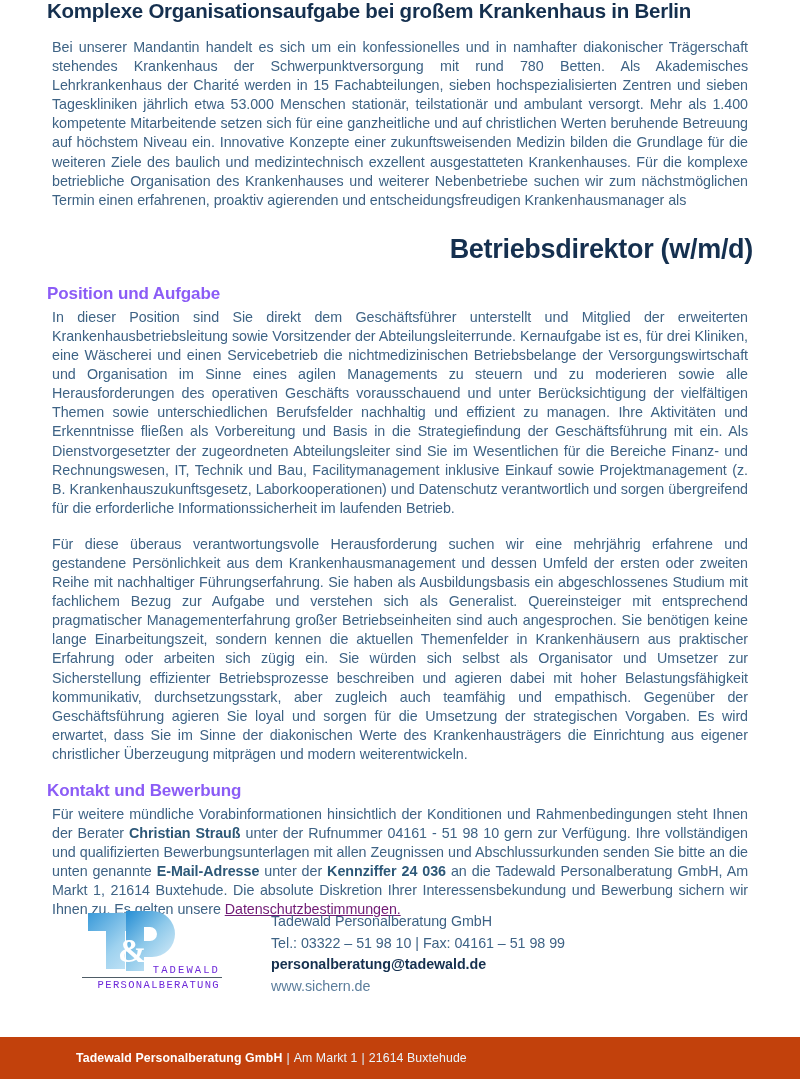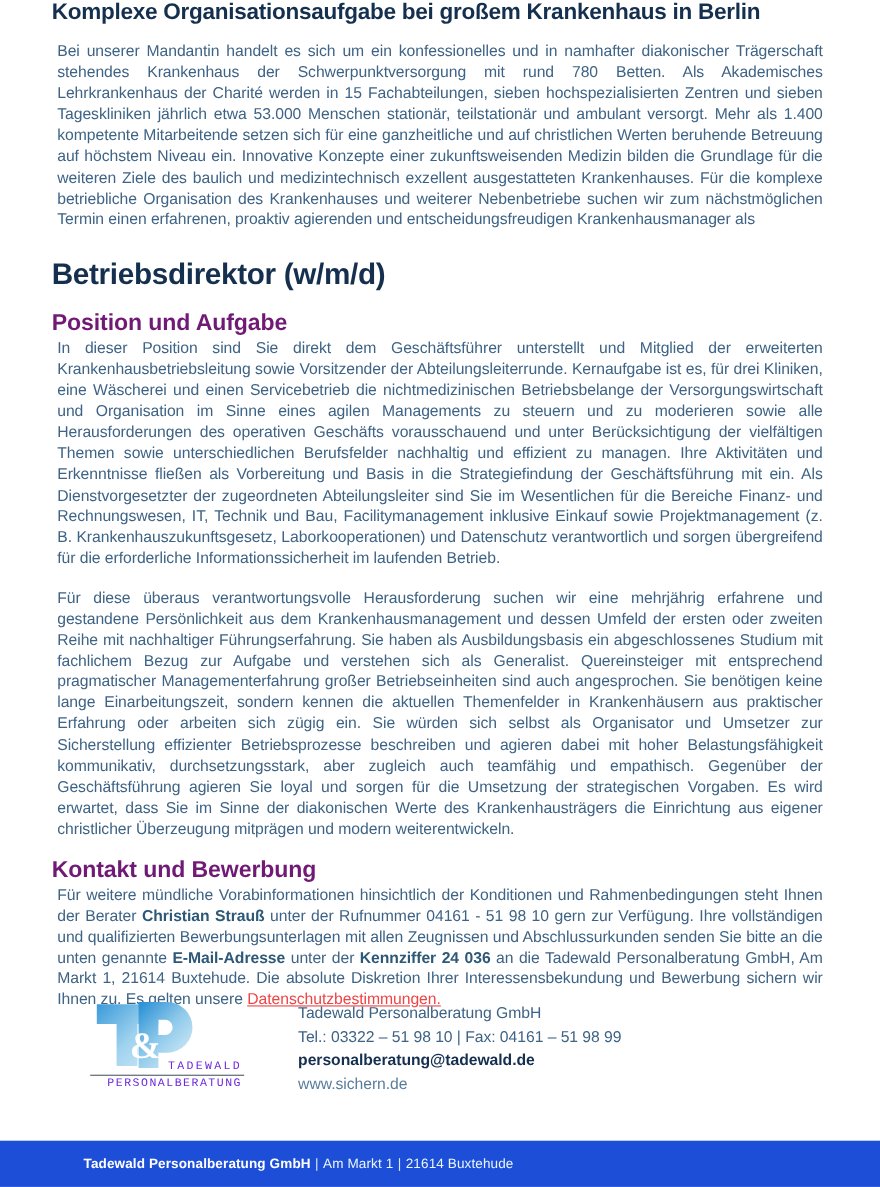--- a/index.html
+++ b/index.html
@@ -50,48 +50,48 @@
     line-height: 19.1px;
     color: #3e6385;
     text-align: justify;
     margin: 5px;
     letter-spacing: -0.05px;
     hyphens: auto;
   }
 
   
   .job-title {
-    text-align: left;
+    text-align: right;
     font-size: 27px;
     line-height: 34px;
     font-weight: bold;
     color: #15304f;
     letter-spacing: -0.3px;
     margin: 22px 0 18px 0;
   }
 
   
   .section-heading {
-    font-size: 21px;
+    font-size: 17px;
     line-height: 19px;
     font-weight: bold;
-    color: #701a75;
+    color: #8b5cf6;
     margin: 0 0 1px 0;
     letter-spacing: -0.1px;
   }
   .section {
     margin-bottom: 17px;
   }
   .section:last-of-type { margin-bottom: 0; }
 
   b, strong { font-weight: bold; color: #15304f; }
   .body-text b, .body-text strong { color: #2d5878; }
 
   a.inline-link {
-    color: #ef4444;
+    color: #701a75;
     text-decoration: underline;
   }
 
   
   .footer-block {
     position: absolute;
     left: 47px;
     top: 905px;
     width: 706px;
     display: flex;
@@ -157,21 +157,21 @@
     color: #5b7d9c;
   }
 
   
   .bottom-bar {
     position: absolute;
     left: 0;
     top: 1037px;
     width: 800px;
     height: 42px;
-    background: #1d4ed8;
+    background: #c2410c;
   }
   .bottom-bar-inner {
     position: absolute;
     left: 76px;
     top: 13px;
     font-size: 12.3px;
     line-height: 16px;
     color: #ffffff;
     letter-spacing: 0.1px;
     white-space: nowrap;

